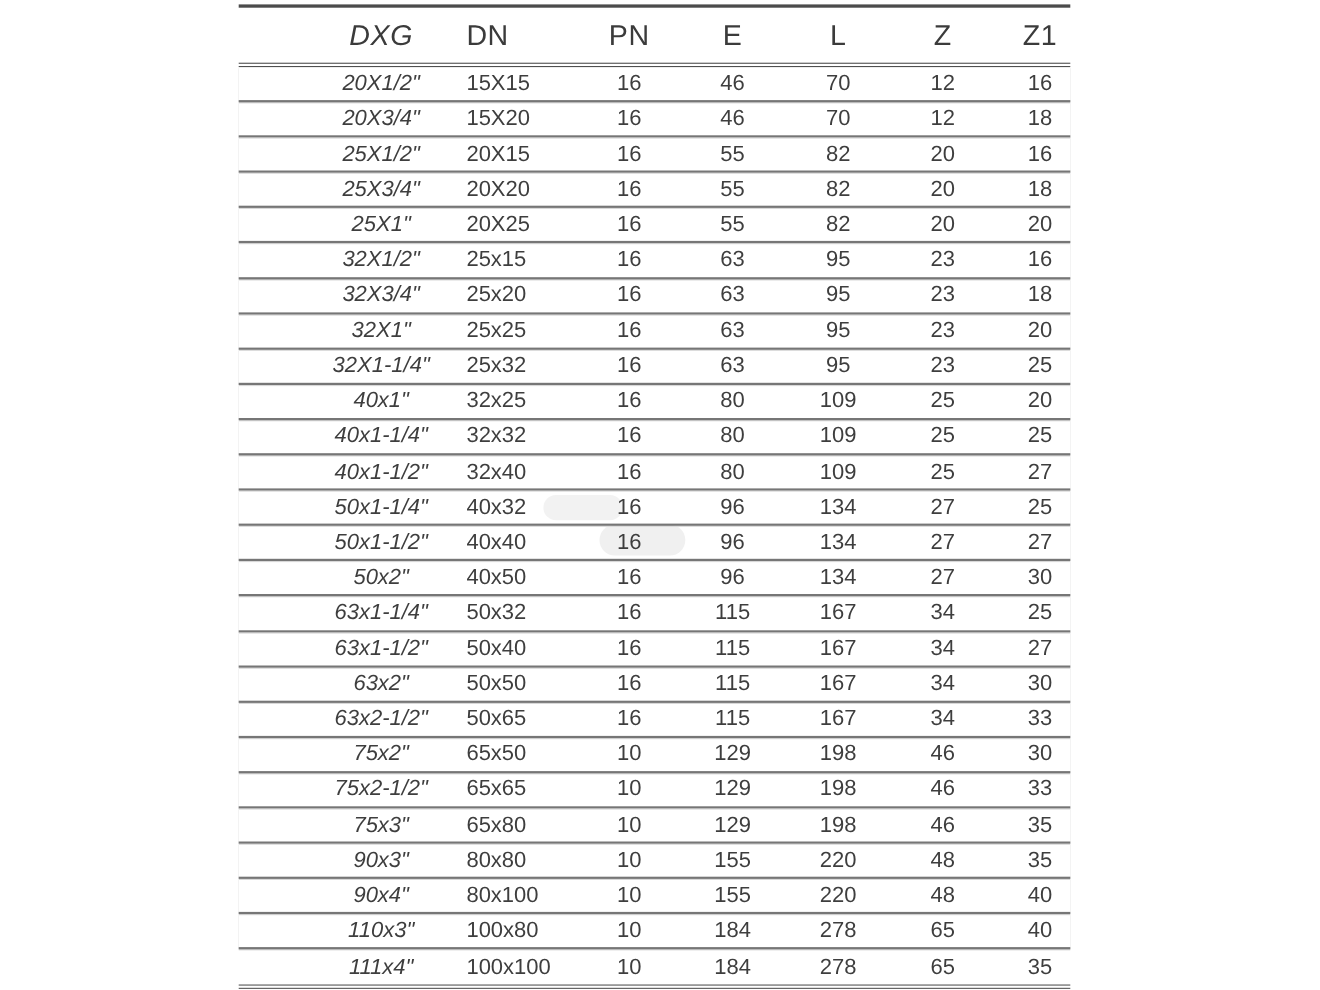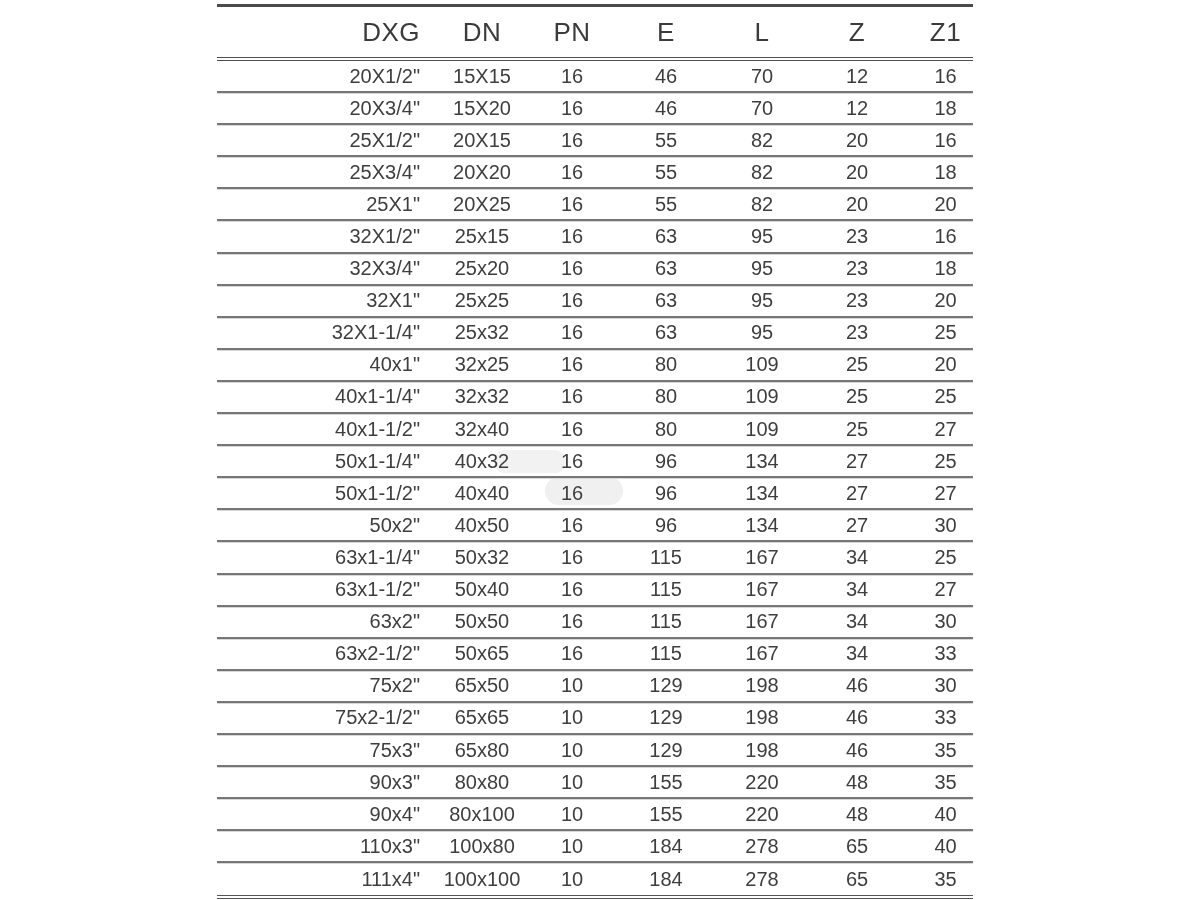--- a/index.html
+++ b/index.html
@@ -43,22 +43,22 @@
   .tr {
     box-sizing: border-box;
     height: 32.1px;
     border-bottom: 2px solid #767676;
     box-shadow: 0 1px 0 #d8d8d8;
     font-size: 20px;
   }
   .tr:last-child { border-bottom: none; box-shadow: none; }
 
   .hc, .td { white-space: nowrap; }
-  .c1 { text-align: right; padding-left: 56px; }
-  .c2 { text-align: center; padding-left: 4px; }
+  .c1 { text-align: center; padding-left: 56px; font-style: italic; }
+  .c2 { text-align: left; padding-left: 4px; }
   .c3, .c4, .c5, .c6, .c7 { text-align: center; }
 </style>
 </head>
 <body>
 
 <div class="sheet">
   <div class="blob blob1"></div>
   <div class="blob blob2"></div>
 
   <div class="tbl">

